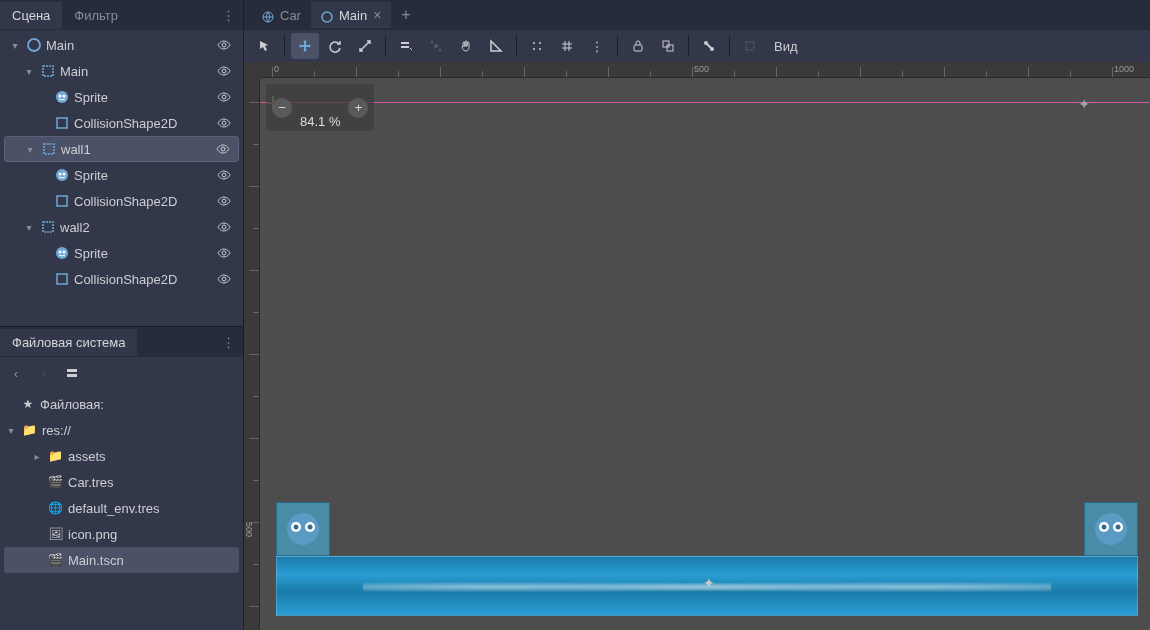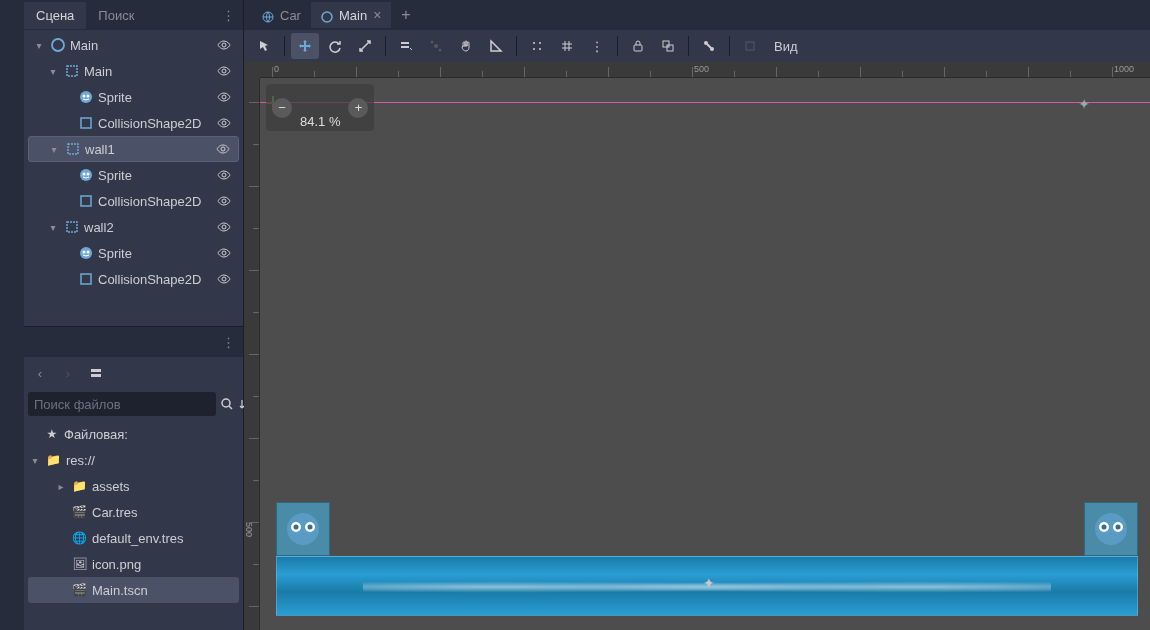--- a/index.html
+++ b/index.html
@@ -1,17 +1,17 @@
 <!DOCTYPE html>
 <html><head>
 <meta charset="utf-8">
 <style>
 * { box-sizing: border-box; margin: 0; padding: 0; font-family: -apple-system, "Segoe UI", sans-serif; font-size: 13px; }
 body { background: #262c3b; color: #cdced2; width: 1150px; height: 630px; overflow: hidden; display: flex; }
-.left-panel { width: 244px; height: 630px; display: flex; flex-direction: column; border-right: 1px solid #1a1e29; padding-left: 24px; }
+.left-panel { width: 244px; height: 630px; display: flex; flex-direction: column; border-right: 1px solid #1a1e29; }
 .panel-tabs { display: flex; align-items: center; height: 30px; background: #262c3b; }
 .panel-tab { padding: 6px 12px; color: #8a8c96; cursor: pointer; }
 .panel-tab.active { background: #32384a; color: #d5d6da; }
 .panel-menu { margin-left: auto; padding: 0 8px; color: #8a8c96; cursor: pointer; }
 .toolbar-row { display: flex; align-items: center; height: 32px; padding: 0 4px; gap: 4px; background: #32384a; }
 .tool-btn { width: 26px; height: 26px; display: flex; align-items: center; justify-content: center; color: #cdced2; cursor: pointer; border-radius: 3px; }
 .filter-input { flex: 1; background: #1d222e; border: none; padding: 4px 6px; color: #cdced2; border-radius: 3px; height: 24px; }
 .filter-input::placeholder { color: #6e7180; }
 .scene-tree { flex: 0 0 auto; height: 296px; background: #32384a; overflow-y: auto; padding: 2px 4px; }
 .tree-row { display: flex; align-items: center; height: 26px; color: #cdced2; cursor: pointer; border-radius: 3px; }
@@ -67,21 +67,21 @@
 .tick-v { height: 1px; width: 6px; right: 0; }
 .tick-v.major { width: 10px; }
 svg { display: block; }
 </style>
 </head>
 <body>
 
 <div class="left-panel">
   <div class="panel-tabs">
     <div class="panel-tab active">Сцена</div>
-    <div class="panel-tab">Поиск</div>
+    <div class="panel-tab">Фильтр</div>
     <div class="panel-menu">⋮</div>
   </div>
 
   <div class="scene-tree" id="scene-tree">
       <div class="tree-row">
         <span class="tree-spacer" style="width:4px"></span>
         <span class="tree-toggle">▾</span>
         <span class="node-icon">
           <svg width="16" height="16" viewBox="0 0 16 16">
             <circle cx="8" cy="8" r="6" stroke="#6fa8d6" fill="none" stroke-width="1.8"></circle>
@@ -245,43 +245,30 @@
           <svg width="14" height="14" viewBox="0 0 14 14">
             <path d="M1 7s2-4 6-4 6 4 6 4-2 4-6 4-6-4-6-4z" stroke="#cdced2" fill="none"></path>
             <circle cx="7" cy="7" r="2" stroke="#cdced2" fill="none"></circle>
           </svg>
         </span>
       </div>
     </div>
 
   <div class="fs-panel">
     <div class="fs-header">
+      <div class="fs-title">Файловая система</div>
       <div class="panel-menu">⋮</div>
     </div>
     <div class="path-row">
       <div class="path-btn">‹</div>
       <div class="path-btn" style="color:#555">›</div>
       <div class="path-btn">
         <svg width="14" height="14" viewBox="0 0 14 14">
             <rect x="2" y="3" width="10" height="3" fill="#cdced2"></rect>
             <rect x="2" y="8" width="10" height="3" fill="#cdced2"></rect>
-          </svg>
-      </div>
-    </div>
-    <div class="search-row">
-      <input class="filter-input" placeholder="Поиск файлов" style="">
-      <div class="tool-btn">
-        <svg width="14" height="14" viewBox="0 0 14 14">
-            <circle cx="6" cy="6" r="4" stroke="#cdced2" stroke-width="1.5" fill="none"></circle>
-            <path d="M9 9l3 3" stroke="#cdced2" stroke-width="1.5"></path>
-          </svg>
-      </div>
-      <div class="tool-btn">
-        <svg width="14" height="14" viewBox="0 0 14 14">
-            <path d="M4 3v8m0 0l-2-2m2 2l2-2M10 11V3m0 0l2 2m-2-2l-2 2" stroke="#cdced2" stroke-width="1.2" fill="none"></path>
           </svg>
       </div>
     </div>
     <div class="fs-tree" id="fs-tree">
       <div class="fs-row">
         <span class="tree-spacer" style="width:12px"></span>
         <span class="fs-icon">★</span>
         <span>Файловая:</span>
       </div>
       <div class="fs-row">

